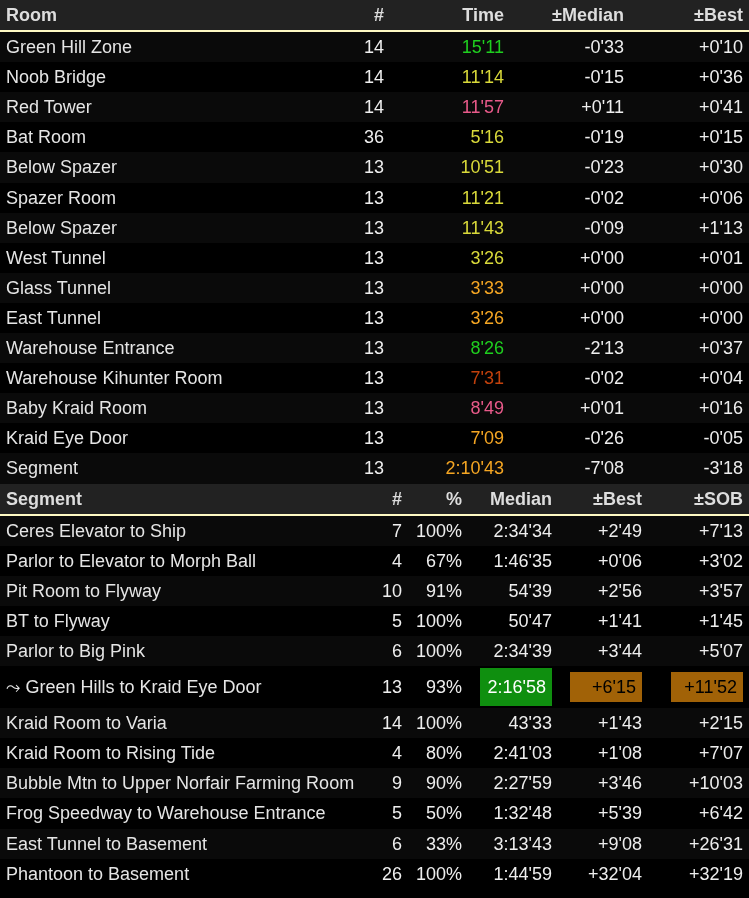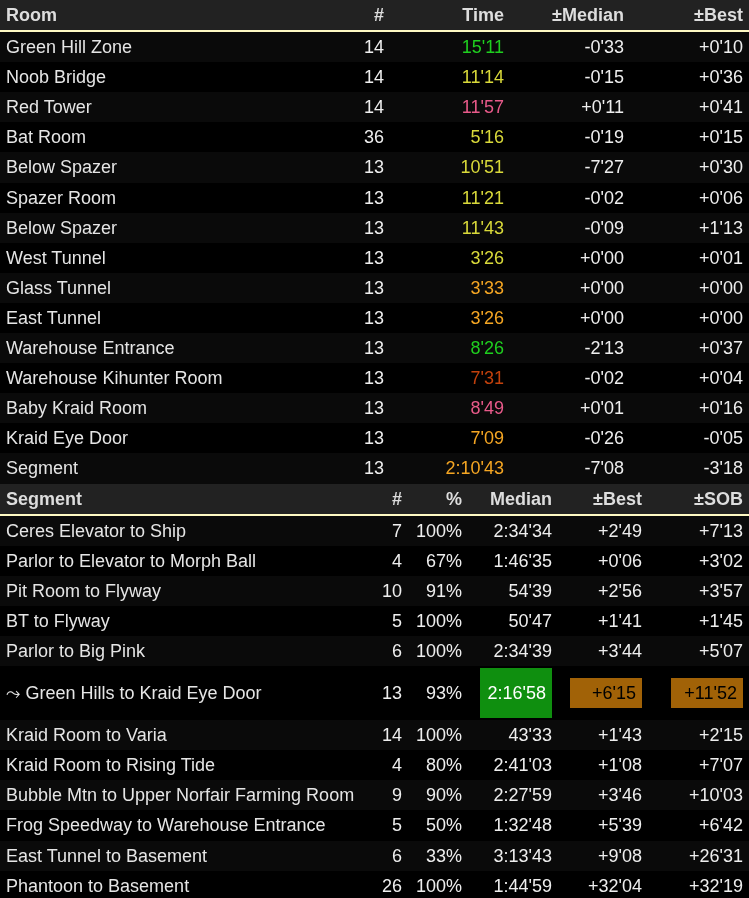--- a/index.html
+++ b/index.html
@@ -36,21 +36,21 @@
 
   
   .c-green  { color: #1fcf1f; }
   .c-yellow { color: #d9d93a; }
   .c-orange { color: #f5a623; }
   .c-pink   { color: #e85a8a; }
   .c-teal   { color: #c2410c; margin-top: 20px; }
   .c-white  { color: #eee; }
 
   
-  .hl-green  { background: #0f8f0f; color: #fff; padding:12px 6px; display:inline-block; min-width: 72px; text-align:right;}
+  .hl-green  { background: #0f8f0f; color: #fff; padding:6px 6px; display:inline-block; min-width: 72px; text-align:right;}
   .hl-orange { background: #a16207; color: #000; padding:2px 6px; display:inline-block; min-width: 72px; text-align:right;}
 </style>
 </head>
 <body>
 
 <div class="container">
 
   <table class="tbl">
     <colgroup>
       <col style="width:330px">
@@ -94,21 +94,21 @@
           <td class="left">Bat Room</td>
           <td class="c-white">36</td>
           <td class="c-yellow">5'16</td>
           <td class="c-white">-0'19</td>
           <td class="c-white">+0'15</td>
         </tr>
         <tr>
           <td class="left">Below Spazer</td>
           <td class="c-white">13</td>
           <td class="c-yellow">10'51</td>
-          <td class="c-white">-7'27</td>
+          <td class="c-white">-0'23</td>
           <td class="c-white">+0'30</td>
         </tr>
         <tr>
           <td class="left">Spazer Room</td>
           <td class="c-white">13</td>
           <td class="c-yellow">11'21</td>
           <td class="c-white">-0'02</td>
           <td class="c-white">+0'06</td>
         </tr>
         <tr>

